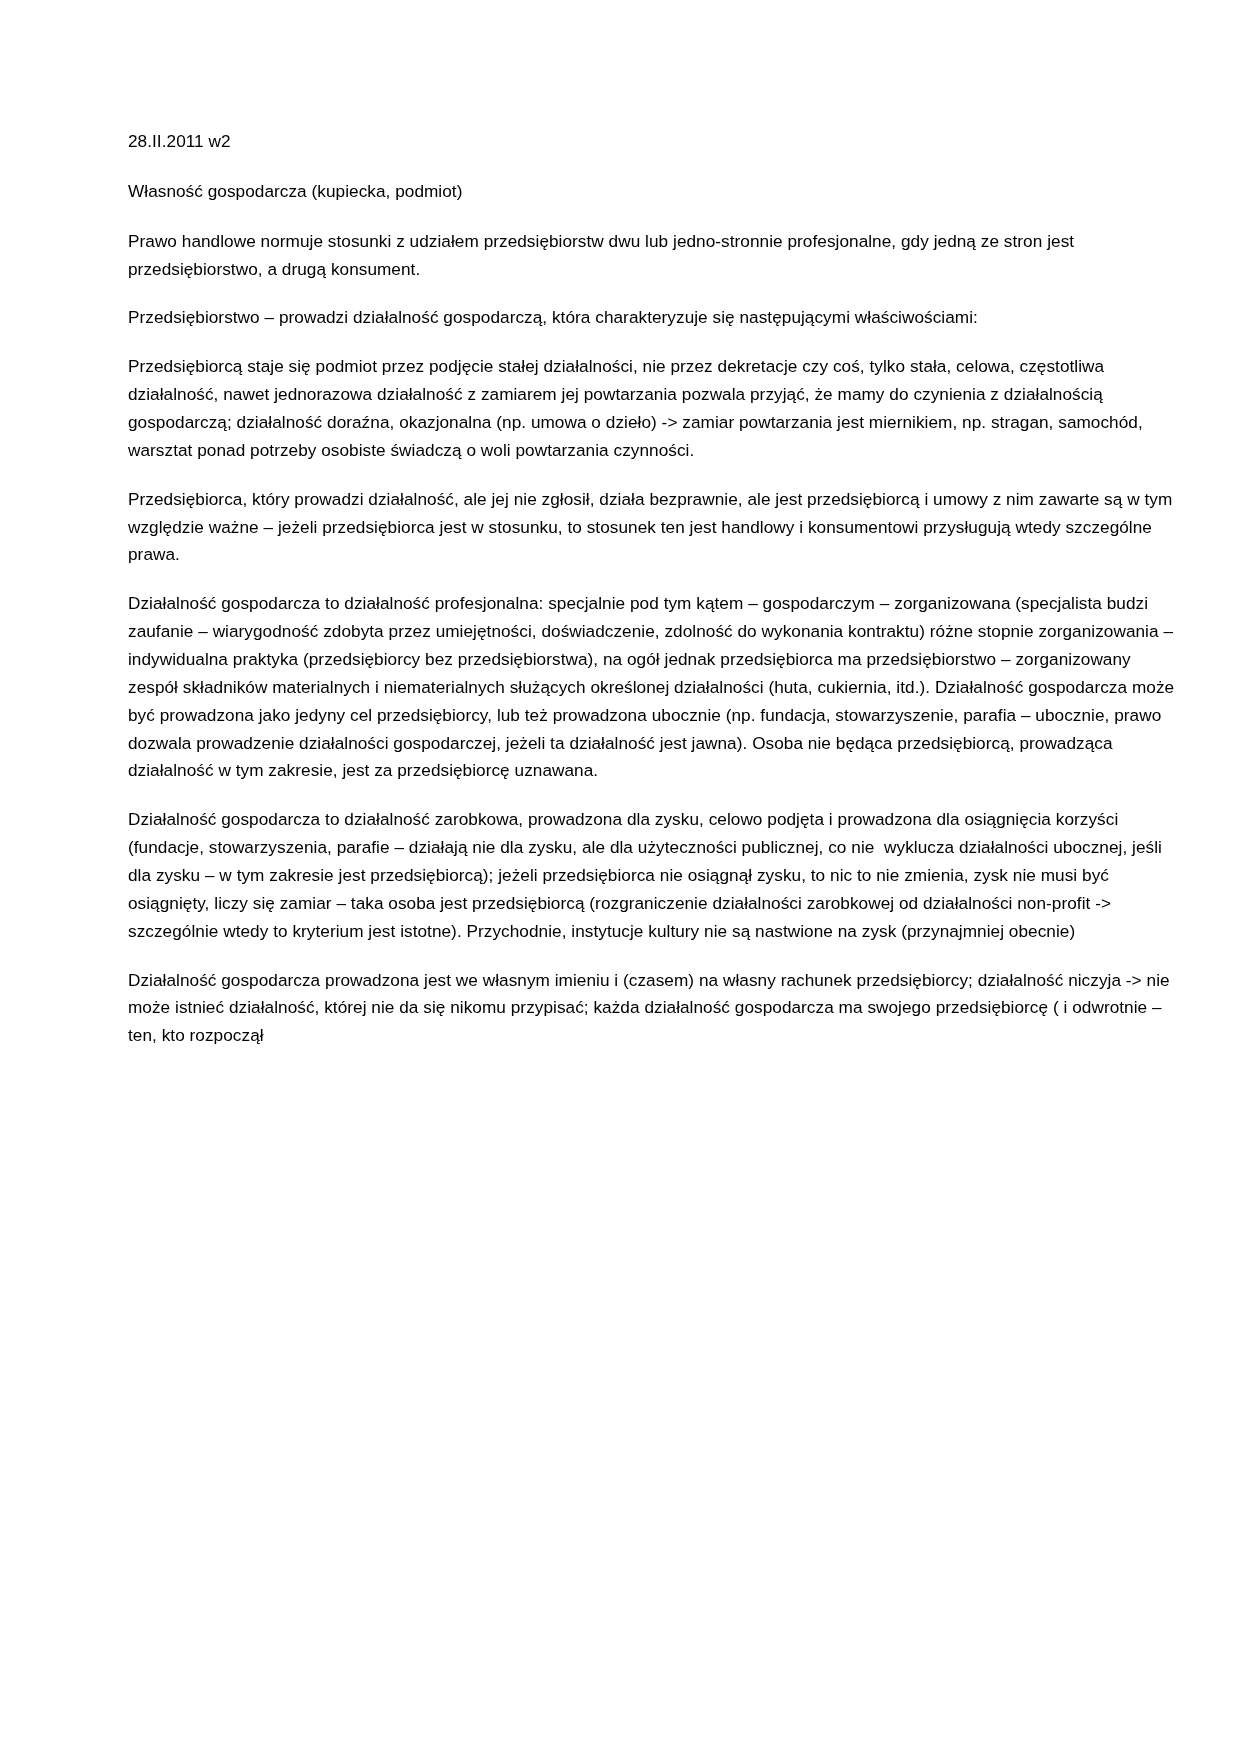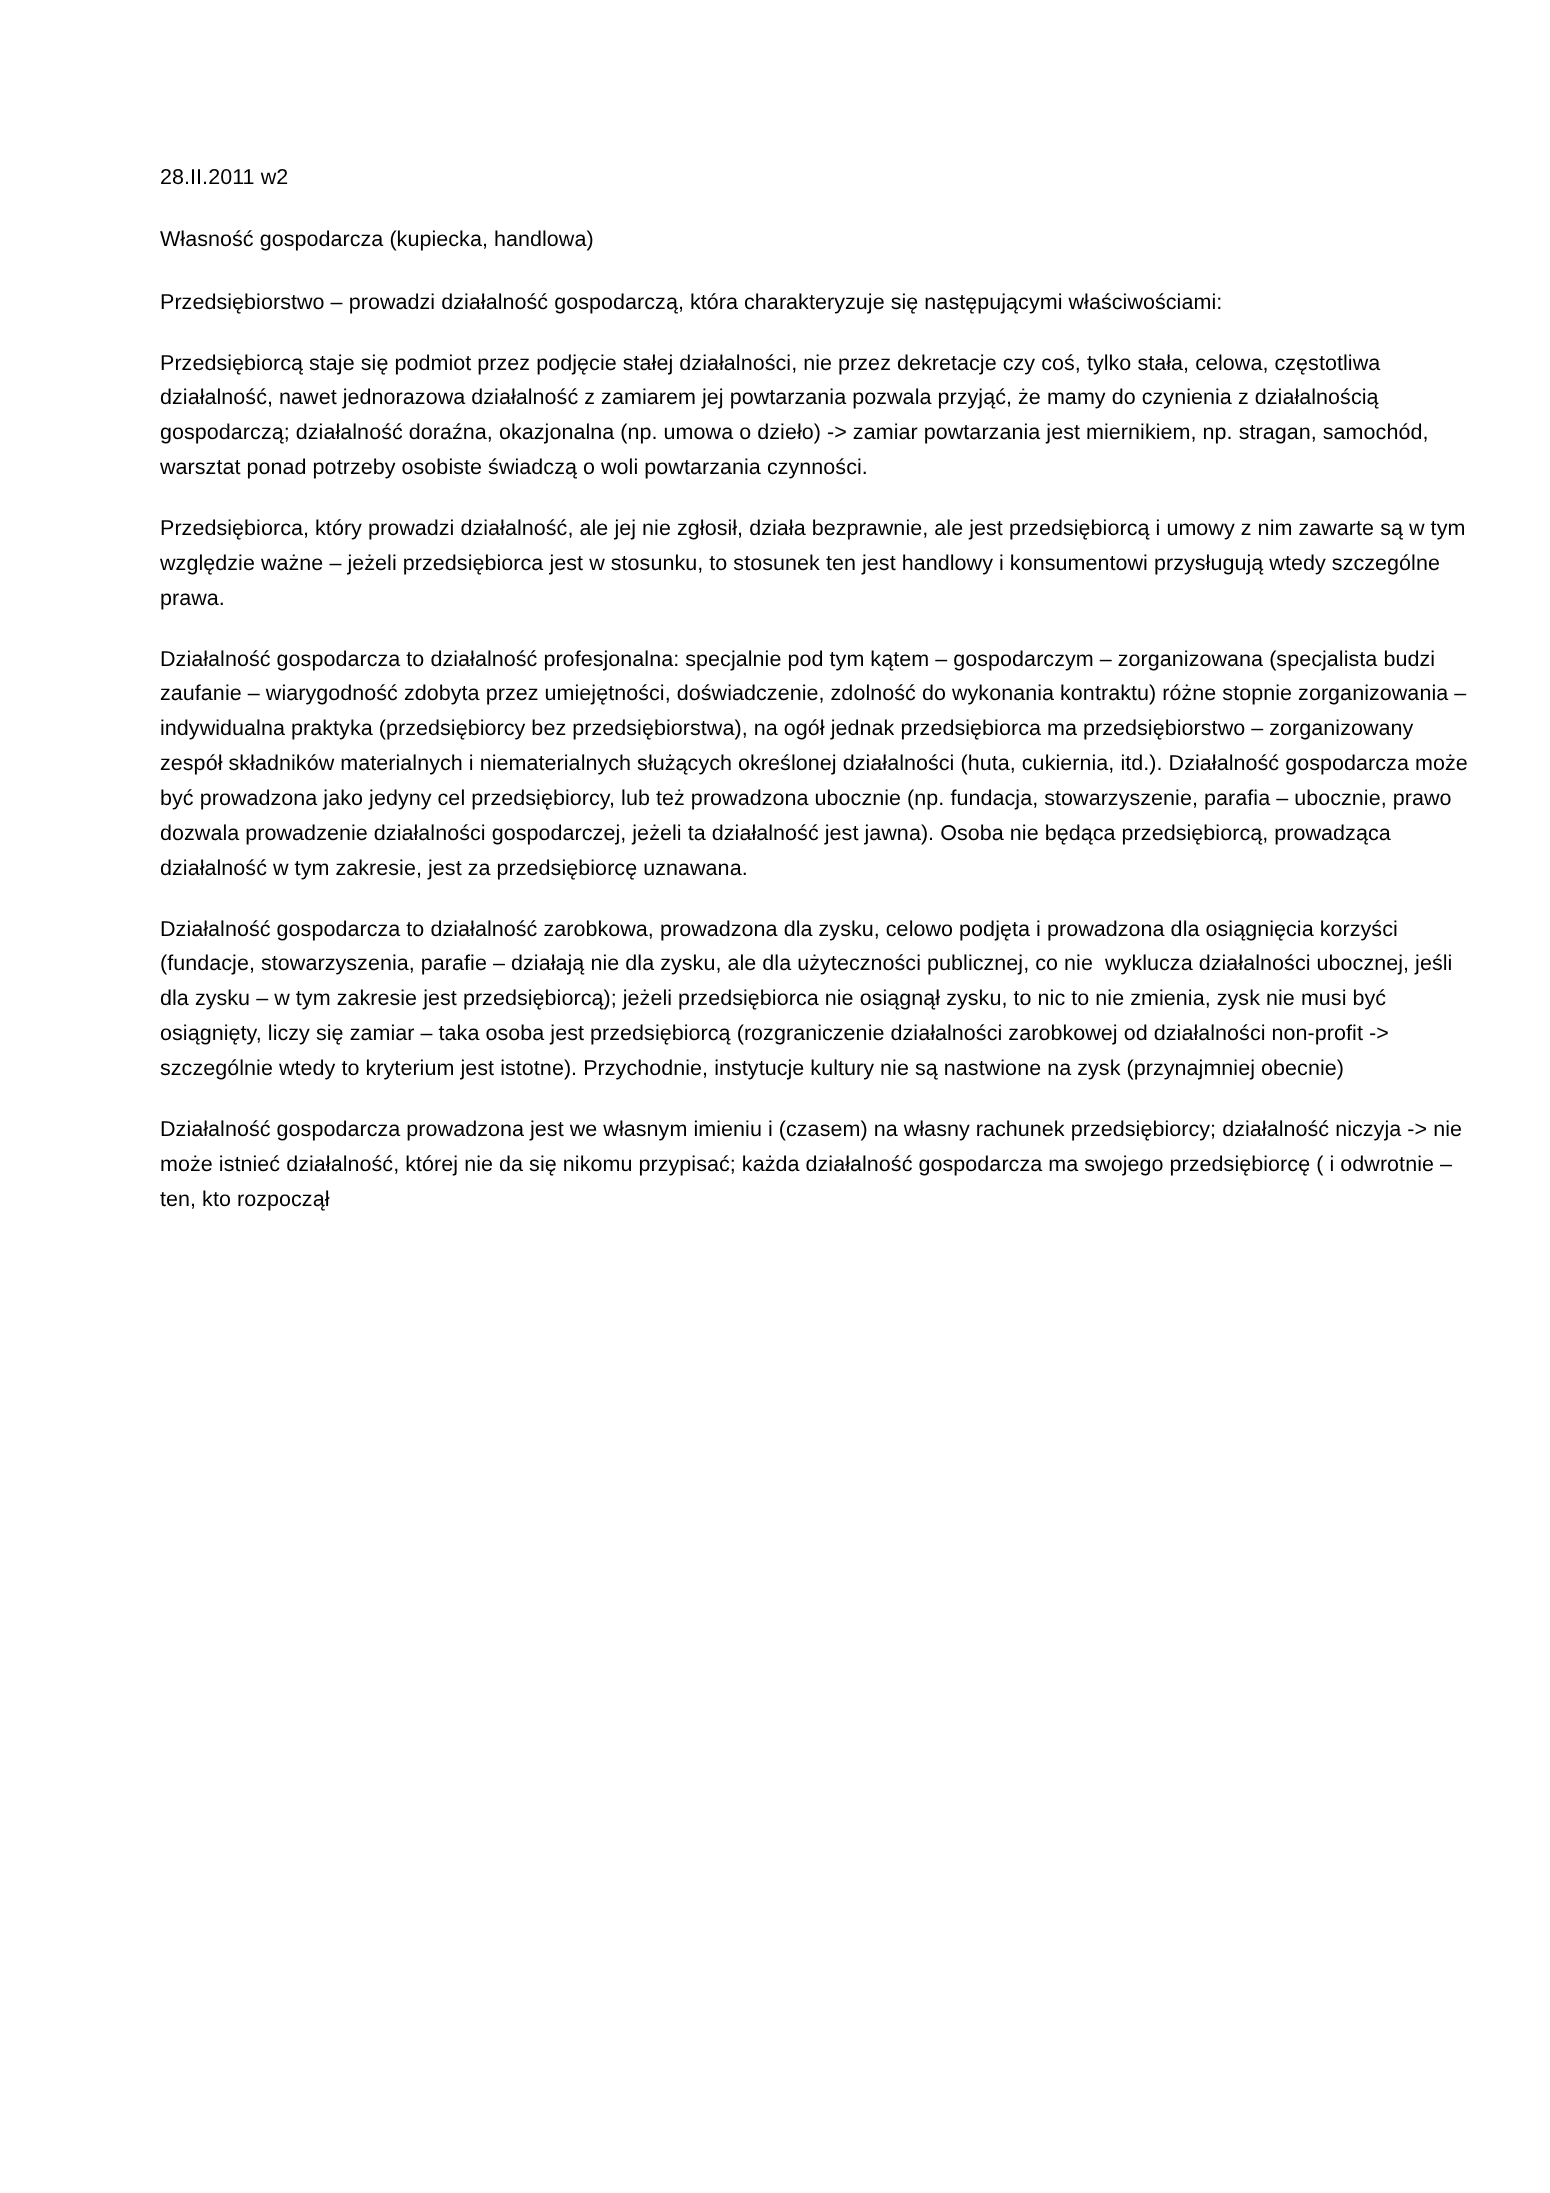--- a/index.html
+++ b/index.html
@@ -37,22 +37,23 @@
   }
 </style>
 </head>
 <body>
 
 <div class="page">
   <div class="doc-body">
 
     <p class="para heading-line">28.II.2011 w2</p>
 
-    <p class="para heading-line">Własność gospodarcza (kupiecka, handlowa)</p>
+    <p class="para heading-line">Własność gospodarcza (kupiecka, podmiot)</p>
 
+    <p class="para">Prawo handlowe normuje stosunki z udziałem przedsiębiorstw dwu lub jedno-stronnie profesjonalne, gdy jedną ze stron jest przedsiębiorstwo, a drugą konsument.</p>
     <p class="para">Przedsiębiorstwo – prowadzi działalność gospodarczą, która charakteryzuje się następującymi właściwościami:</p>
     <p class="para">Przedsiębiorcą staje się podmiot przez podjęcie stałej działalności, nie przez dekretacje czy coś, tylko stała, celowa, częstotliwa działalność, nawet jednorazowa działalność z zamiarem jej powtarzania pozwala przyjąć, że mamy do czynienia z działalnością gospodarczą; działalność doraźna, okazjonalna (np. umowa o dzieło) -&gt; zamiar powtarzania jest miernikiem, np. stragan, samochód, warsztat ponad potrzeby osobiste świadczą o woli powtarzania czynności.</p>
     <p class="para">Przedsiębiorca, który prowadzi działalność, ale jej nie zgłosił, działa bezprawnie, ale jest przedsiębiorcą i umowy z nim zawarte są w tym względzie ważne – jeżeli przedsiębiorca jest w stosunku, to stosunek ten jest handlowy i konsumentowi przysługują wtedy szczególne prawa.</p>
     <p class="para">Działalność gospodarcza to działalność profesjonalna: specjalnie pod tym kątem – gospodarczym – zorganizowana (specjalista budzi zaufanie – wiarygodność zdobyta przez umiejętności, doświadczenie, zdolność do wykonania kontraktu) różne stopnie zorganizowania – indywidualna praktyka (przedsiębiorcy bez przedsiębiorstwa), na ogół jednak przedsiębiorca ma przedsiębiorstwo – zorganizowany zespół składników materialnych i niematerialnych służących określonej działalności (huta, cukiernia, itd.). Działalność gospodarcza może być prowadzona jako jedyny cel przedsiębiorcy, lub też prowadzona ubocznie (np. fundacja, stowarzyszenie, parafia – ubocznie, prawo dozwala prowadzenie działalności gospodarczej, jeżeli ta działalność jest jawna). Osoba nie będąca przedsiębiorcą, prowadząca działalność w tym zakresie, jest za przedsiębiorcę uznawana.</p>
     <p class="para">Działalność gospodarcza to działalność zarobkowa, prowadzona dla zysku, celowo podjęta i prowadzona dla osiągnięcia korzyści (fundacje, stowarzyszenia, parafie – działają nie dla zysku, ale dla użyteczności publicznej, co nie  wyklucza działalności ubocznej, jeśli dla zysku – w tym zakresie jest przedsiębiorcą); jeżeli przedsiębiorca nie osiągnął zysku, to nic to nie zmienia, zysk nie musi być osiągnięty, liczy się zamiar – taka osoba jest przedsiębiorcą (rozgraniczenie działalności zarobkowej od działalności non-profit -&gt; szczególnie wtedy to kryterium jest istotne). Przychodnie, instytucje kultury nie są nastwione na zysk (przynajmniej obecnie)</p>
     <p class="para">Działalność gospodarcza prowadzona jest we własnym imieniu i (czasem) na własny rachunek przedsiębiorcy; działalność niczyja -&gt; nie może istnieć działalność, której nie da się nikomu przypisać; każda działalność gospodarcza ma swojego przedsiębiorcę ( i odwrotnie – ten, kto rozpoczął</p>
 
   </div>
 </div>
 

